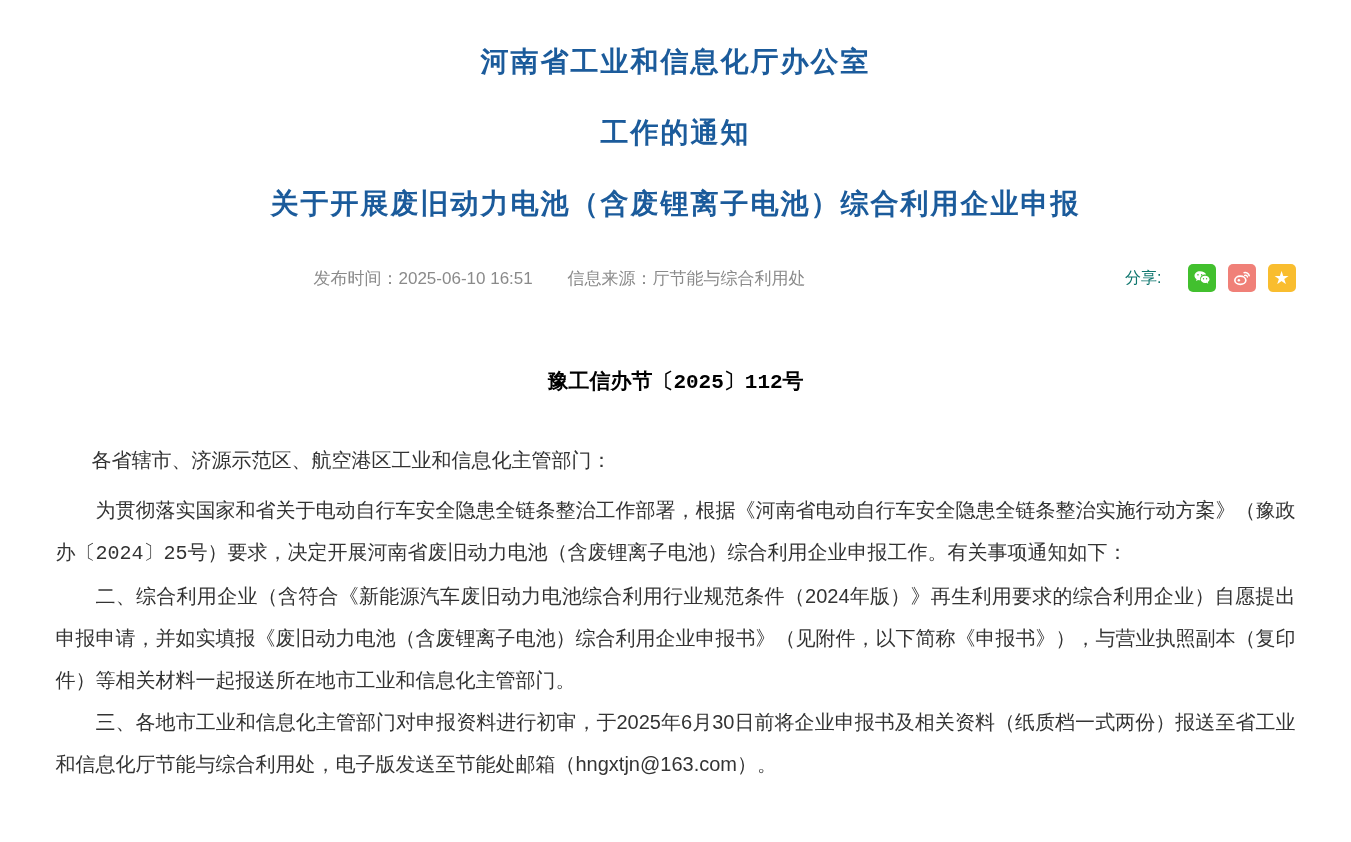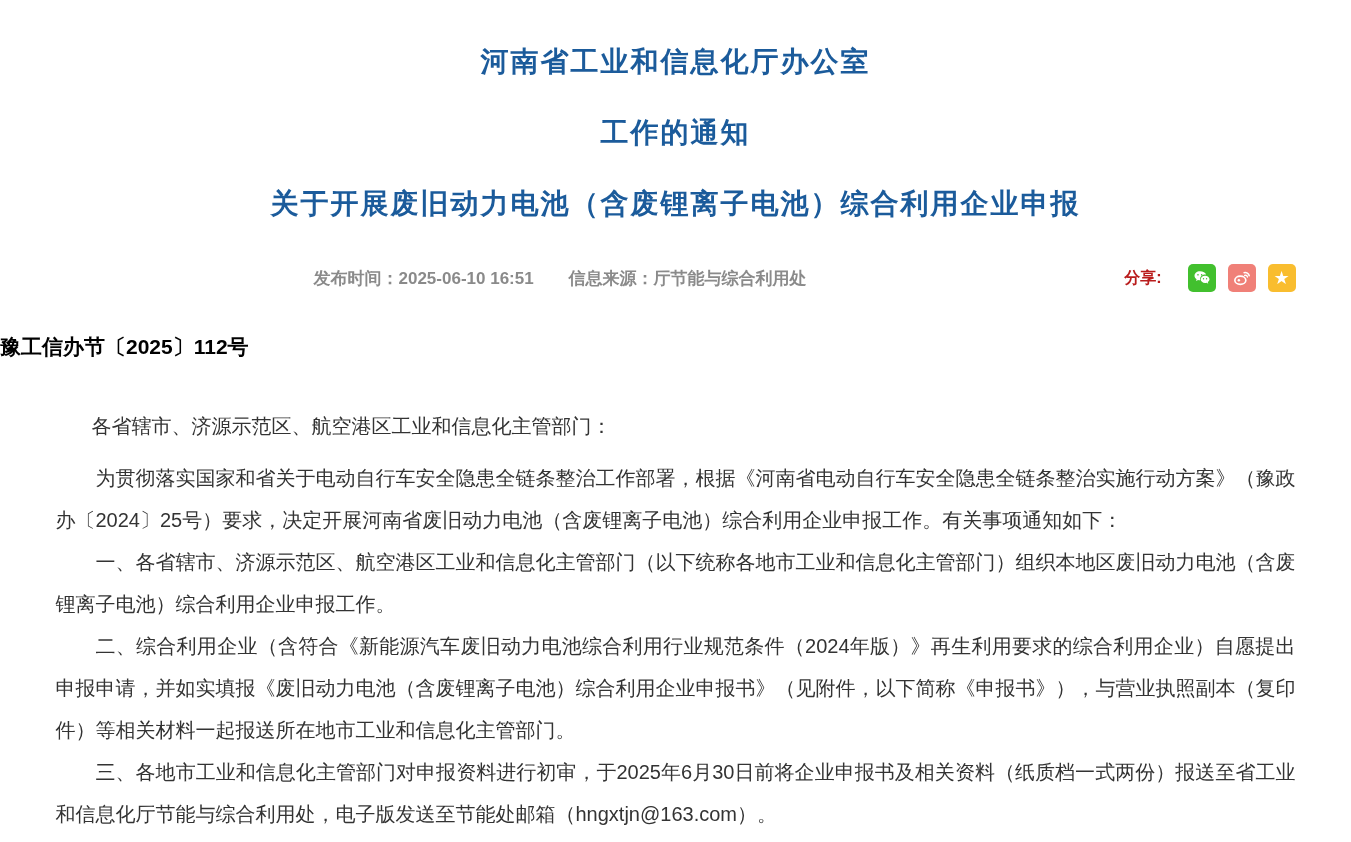--- a/index.html
+++ b/index.html
@@ -24,73 +24,72 @@
     letter-spacing: 2px;
   }
 
   
   .meta-row {
     width: 1240px;
     margin: 16px auto 0;
     height: 46px;
     display: flex;
     align-items: center;
-    font-weight: bold;
   }
   .meta-text {
     margin-left: 258px;
     color: #8a8a8a;
     font-size: 17px;
     white-space: nowrap;
   }
   .meta-text .pair { margin-right: 30px; }
   .share {
     margin-left: auto;
     display: flex;
     align-items: center;
   }
   .share-label {
-    color: #b91c1c;
+    color: #0f766e;
     font-size: 16px;
     margin-right: 14px;
   }
   .icon-btn {
     width: 28px;
     height: 28px;
     border-radius: 5px;
     margin-left: 12px;
     display: flex;
     align-items: center;
     justify-content: center;
     cursor: pointer;
   }
   .icon-wechat { background: #42c02e; }
   .icon-weibo  { background: #f08078; }
   .icon-fav    { background: #f9bd2f; color: #fff; font-size: 18px; line-height: 1; }
 
   
   .doc-number {
-    margin-top: 32px;
-    text-align: left;
-    font-family: Liberation Sans, sans-serif;
+    margin-top: 66px;
+    text-align: center;
+    font-family: Liberation Mono, monospace;
     font-weight: bold;
     font-size: 21px;
     color: #000;
   }
   .article {
     width: 1240px;
     margin: 44px auto 0;
     font-size: 20px;
     line-height: 42px;
     color: #333;
     text-align: justify;
   }
   .article .salutation { text-indent: 0; margin-left: 36px; }
   .article p.para { text-indent: 2em; }
-  .article p.first-para { margin-top: 10px; }
+  .article p.first-para { margin-top: 10px; font-family: Liberation Mono, monospace; }
 </style>
 </head>
 <body>
 
 <div class="page">
 
   <h1 class="title-block">
     <div>河南省工业和信息化厅办公室</div>
     <div>工作的通知</div>
     <div>关于开展废旧动力电池（含废锂离子电池）综合利用企业申报</div>
@@ -132,18 +131,17 @@
         <span>★</span>
       </span>
     </div>
   </div>
 
   <div class="doc-number">豫工信办节〔2025〕112号</div>
 
   <div class="article">
     <p class="salutation">各省辖市、济源示范区、航空港区工业和信息化主管部门：</p>
     <p class="para first-para">为贯彻落实国家和省关于电动自行车安全隐患全链条整治工作部署，根据《河南省电动自行车安全隐患全链条整治实施行动方案》（豫政办〔2024〕25号）要求，决定开展河南省废旧动力电池（含废锂离子电池）综合利用企业申报工作。有关事项通知如下：</p>
-    <p class="para">一、各省辖市、济源示范区、航空港区工业和信息化主管部门（以下统称各地市工业和信息化主管部门）组织本地区废旧动力电池（含废锂离子电池）综合利用企业申报工作。</p>
     <p class="para">二、综合利用企业（含符合《新能源汽车废旧动力电池综合利用行业规范条件（2024年版）》再生利用要求的综合利用企业）自愿提出申报申请，并如实填报《废旧动力电池（含废锂离子电池）综合利用企业申报书》（见附件，以下简称《申报书》），与营业执照副本（复印件）等相关材料一起报送所在地市工业和信息化主管部门。</p>
     <p class="para">三、各地市工业和信息化主管部门对申报资料进行初审，于2025年6月30日前将企业申报书及相关资料（纸质档一式两份）报送至省工业和信息化厅节能与综合利用处，电子版发送至节能处邮箱（hngxtjn@163.com）。</p>
   </div>
 
 </div>
 
 </body></html>

